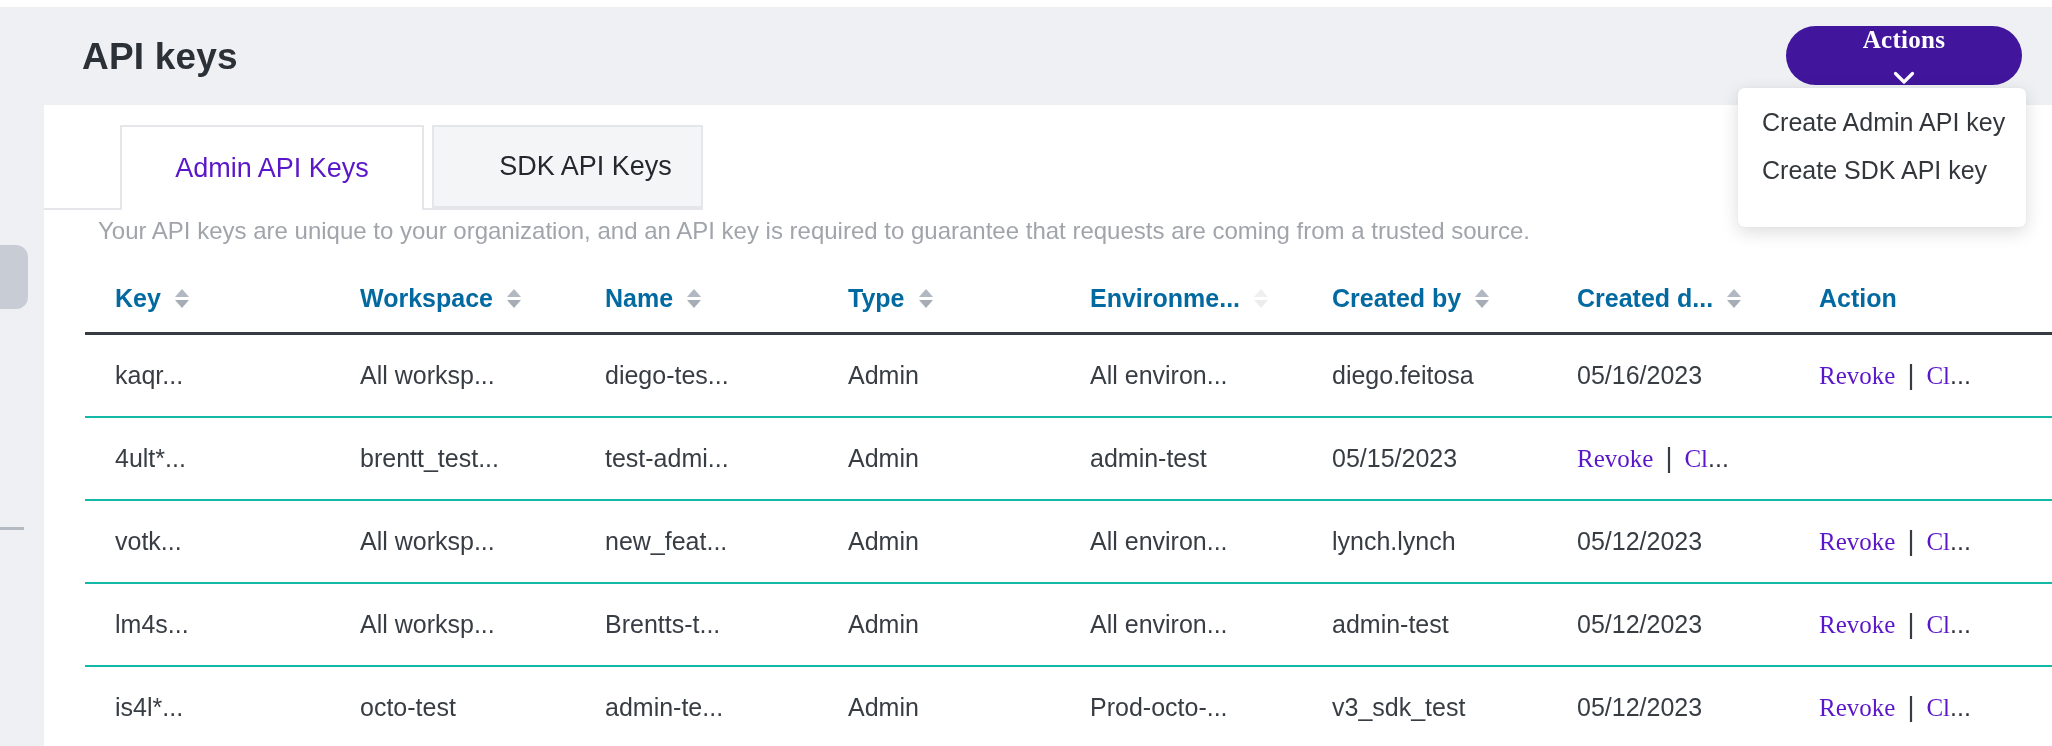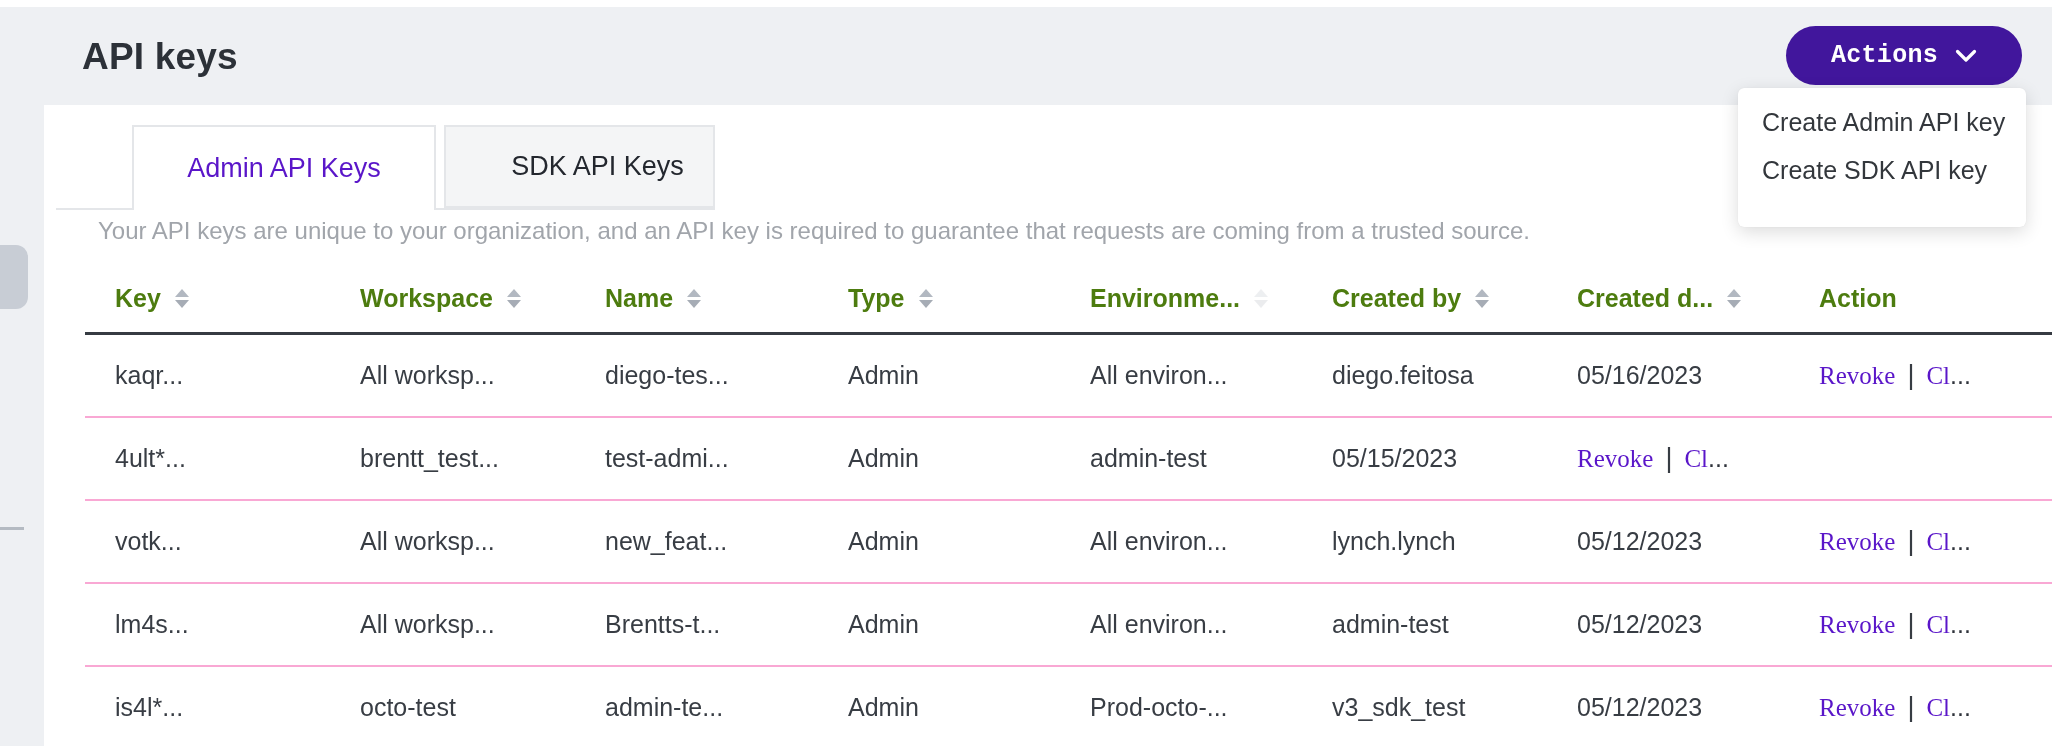--- a/index.html
+++ b/index.html
@@ -27,42 +27,42 @@
   
   .page-title {
     position:absolute; left:82px; top:36px;
     font-size:37px; color:#2c3138; letter-spacing:.2px; z-index:3;
   }
   .actions-btn {
     position:absolute; left:1786px; top:26px; width:236px; height:59px;
     background:#41169c; border:none; border-radius:30px;
     display:flex; align-items:center; justify-content:center; gap:17px;
     color:#ffffff; font-size:25px; font-weight:700; letter-spacing:.3px;
-    font-family:Liberation Mono, monospace; cursor:pointer; z-index:20;
+    font-family:Liberation Serif, serif; cursor:pointer; z-index:20;flex-direction:column;
   }
   .actions-btn svg { display:block; }
   
   .dropdown {
     position:absolute; left:1738px; top:88px; width:288px; height:139px;
     background:#ffffff; border-radius:6px; z-index:30;
     box-shadow:0 0 1px rgba(0,0,0,.10), 0 5px 18px rgba(0,0,0,.14);
     padding-top:10px; list-style:none;
   }
   .dropdown li {
     height:48px; display:flex; align-items:center; padding-left:24px;
     font-size:25px; color:#33373c; cursor:pointer; white-space:nowrap;
   }
   
   .panel {
     position:absolute; left:44px; top:105px; right:0; bottom:0;
     background:#ffffff; z-index:2;
   }
   
   .tabs {
-    position:absolute; left:12px; top:20px;
+    position:absolute; left:0; top:20px;
     display:flex; gap:8px; padding-left:76px;
     border-bottom:2px solid #e4e6e9;
   }
   .tab {
     height:83px; display:flex; align-items:center; justify-content:center;
     font-size:27px; cursor:pointer;
   }
   .tab.active {
     width:304px; height:85px; margin-bottom:-2px;
     background:#ffffff; border:2px solid #e4e6e9; border-bottom:none;
@@ -79,28 +79,28 @@
   }
   
   .table { position:absolute; left:41px; top:160px; right:0; }
   .row-grid {
     display:grid;
     grid-template-columns:245px 245px 243px 242px 242px 245px 242px minmax(0,1fr);
   }
   .thead { border-bottom:3px solid #363b42; height:70px; }
   .th {
     display:flex; align-items:center; padding-left:30px;
-    font-size:25px; font-weight:700; color:#4d7c0f; white-space:nowrap;
+    font-size:25px; font-weight:700; color:#0369a1; white-space:nowrap;
     overflow:hidden; cursor:pointer;
   }
   .sort { display:flex; flex-direction:column; gap:3px; margin-left:14px; flex:none; }
   .sort .up   { width:0; height:0; border-left:7px solid transparent; border-right:7px solid transparent; border-bottom:8px solid #b2b8c1; }
   .sort .down { width:0; height:0; border-left:7px solid transparent; border-right:7px solid transparent; border-top:8px solid #a6acb5; }
   .sort.faint { opacity:.22; }
-  .tr { height:83px; border-bottom:2px solid #f9a8d4; }
+  .tr { height:83px; border-bottom:2px solid #14b8a6; }
   .td {
     display:flex; align-items:center; padding-left:30px;
     font-size:25px; color:#383d44; white-space:nowrap; overflow:hidden;
   }
   .link { color:#5a16c9; cursor:pointer;font-family:Liberation Serif, serif; }
   .action-sep { color:#373c43; margin:0 12px; font-size:27px; }
   .ellipsis-dark { color:#2f333b; }
 </style>
 </head>
 <body>

